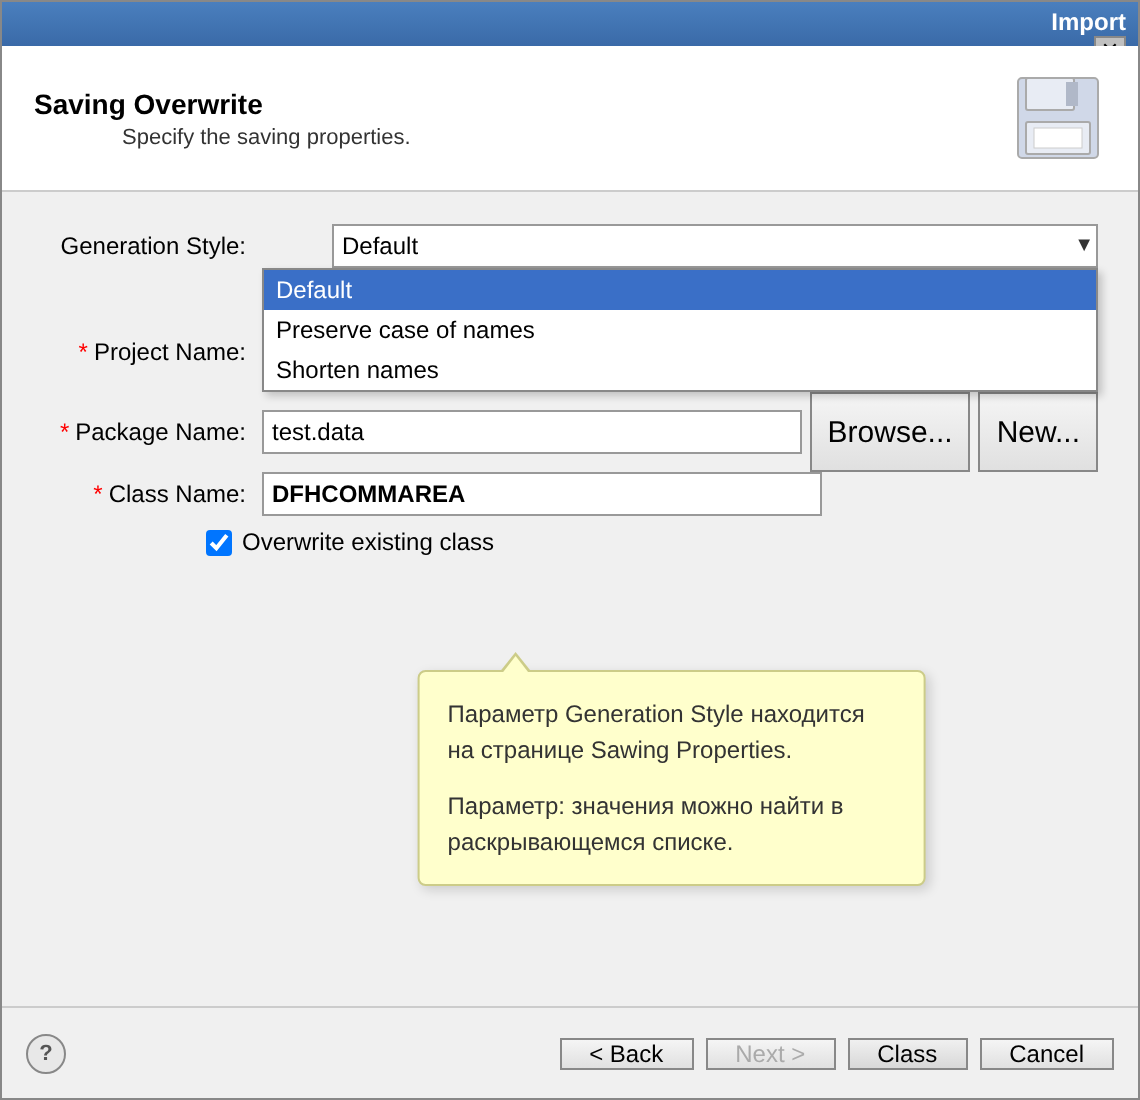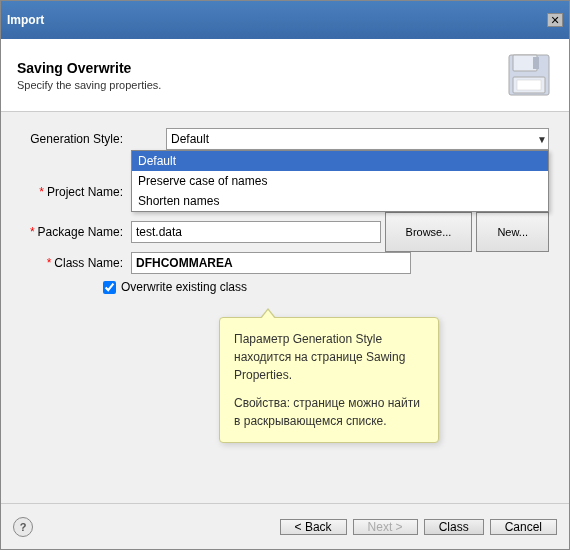--- a/index.html
+++ b/index.html
@@ -20,24 +20,25 @@
       display: flex;
       flex-direction: column;
       background: #f0f0f0;
     }
 
     .title-bar {
       background: linear-gradient(to bottom, #4a7fbe, #3a6aa8);
       color: white;
       padding: 3px 6px;
       display: flex;
-      align-items: center;
+      align-items: flex-end;
       justify-content: space-between;
-      height: 38px;
+      height: 22px;
       flex-shrink: 0;
+      flex-direction: column;
     }
     .title-bar-text {
       font-size: 12px;
       font-weight: bold;
     }
     .title-bar-close {
       font-size: 11px;
       background: #c0c0c0;
       border: 1px solid #888;
       width: 16px;
@@ -60,20 +61,21 @@
       flex-shrink: 0;
     }
     .header-text h2 {
       font-size: 14px;
       font-weight: bold;
       margin-bottom: 3px;
     }
     .header-text p {
       font-size: 11px;
       color: #333;
+      margin-left: 44px;
     }
 
     
     .content {
       flex: 1;
       padding: 16px 20px;
       position: relative;
       overflow: hidden;
     }
 
@@ -106,22 +108,22 @@
     .form-input-with-btn {
       display: flex;
       align-items: center;
       flex: 1;
     }
     .form-input-with-btn .form-input {
       flex: 1;
     }
     .btn-small {
       height: 40px;
-      padding: 0 20px;
-      font-size: 11px;
+      padding: 0 8px;
+      font-size: 15px;
       border: 1px solid #888;
       background: linear-gradient(to bottom, #f5f5f5, #e0e0e0);
       cursor: pointer;
       margin-left: 4px;
       white-space: nowrap;
     }
 
     
     .dropdown-container {
       position: relative;
@@ -189,21 +191,21 @@
     .checkbox-row input[type=checkbox] {
       margin-right: 5px;
     }
 
     
     .callout {
       position: absolute;
       bottom: 60px;
       left: 50%;
       transform: translateX(-30%);
-      width: 220px;
+      width: 254px;
       background: #ffffcc;
       border: 1px solid #cccc88;
       border-radius: 4px;
       padding: 12px 14px;
       font-size: 12px;
       line-height: 1.5;
       color: #333;
       box-shadow: 2px 2px 6px rgba(0,0,0,0.15);
     }
     .callout::before {
@@ -356,21 +358,21 @@
       <input type="text" class="form-input" value="DFHCOMMAREA" style="max-width: 280px; font-weight: bold;">
     </div>
 
     <div class="checkbox-row">
       <input type="checkbox" checked="" style="">
       <span>Overwrite existing class</span>
     </div>
 
     <div class="callout">
       <p style="margin-bottom:10px;">Параметр Generation Style находится на странице Sawing Properties.</p>
-      <p>Свойства:  странице можно найти в раскрывающемся списке.</p>
+      <p>Параметр:  значения можно найти в раскрывающемся списке.</p>
     </div>
 
   </div>
 
   <div class="footer">
     <div class="footer-left">
       <div class="help-icon">?</div>
     </div>
     <div class="footer-right">
       <button class="btn-footer">&lt; Back</button>

